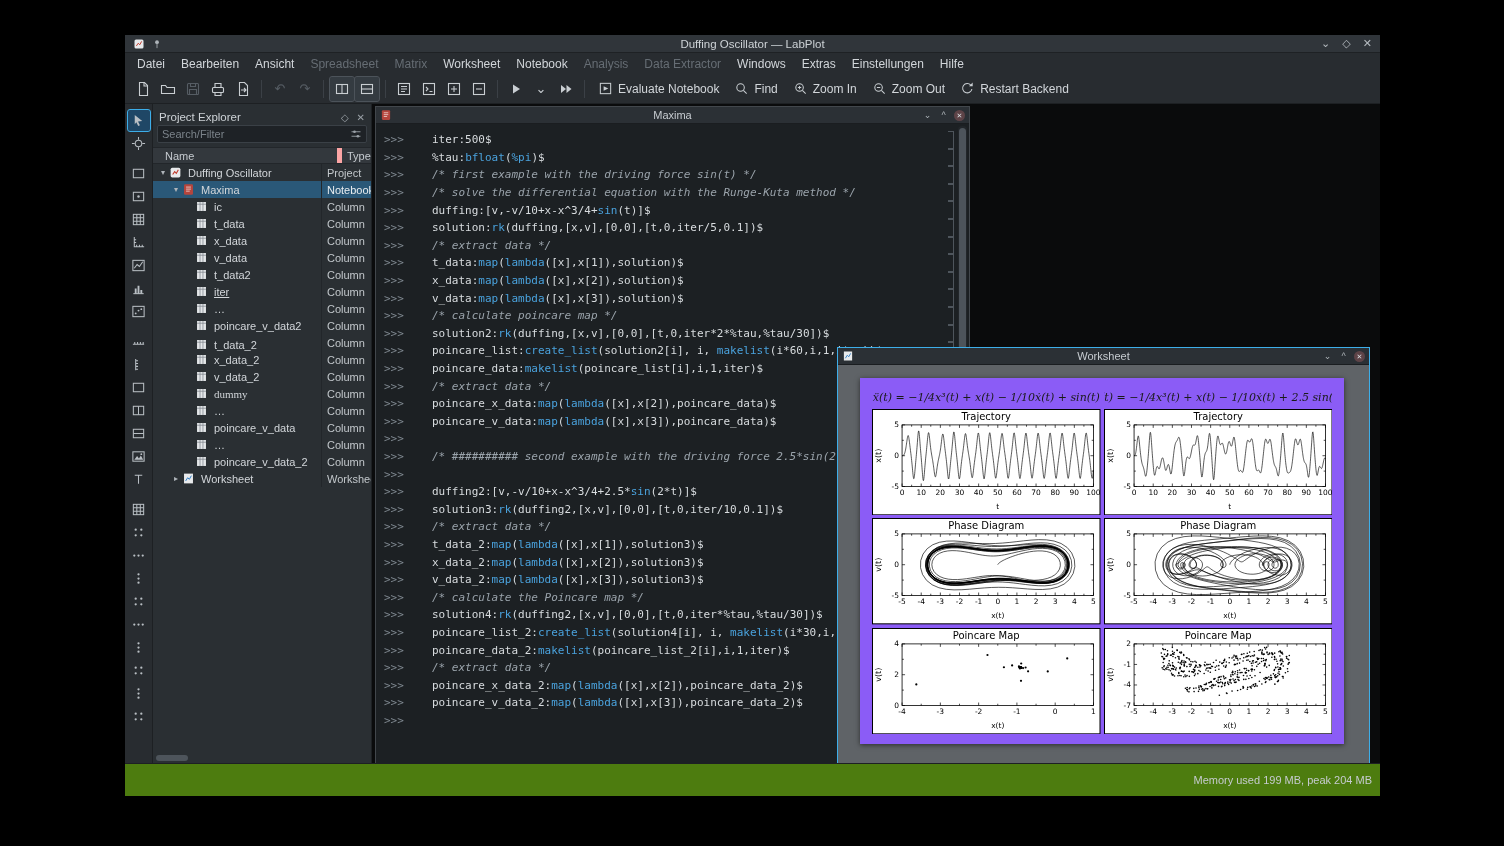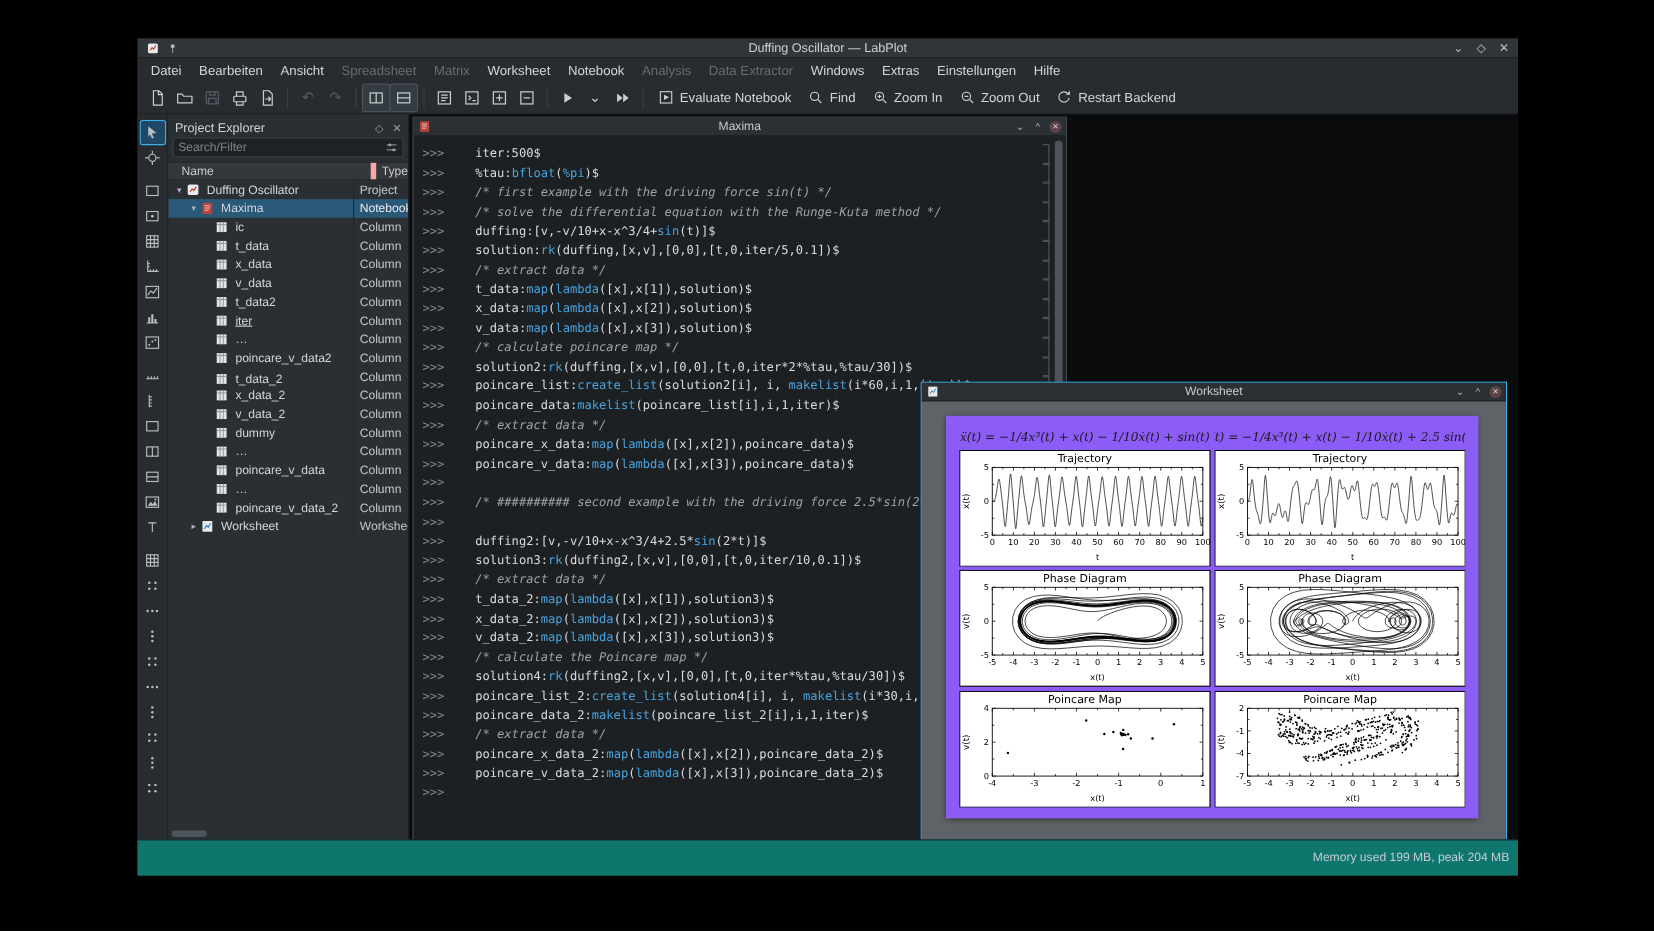--- a/index.html
+++ b/index.html
@@ -81,21 +81,21 @@
 .vscroll{position:absolute;right:2px;top:19px;bottom:16px;width:9px;background:#22262a;border-radius:4px}
 .vscroll .thumb{position:absolute;left:1px;right:1px;top:2px;bottom:2px;background:#4d545b;border-radius:4px}
 .hscroll{position:absolute;left:2px;right:14px;bottom:2px;height:9px;background:#22262a;border-radius:4px}
 .hscroll .thumb{position:absolute;top:1px;bottom:1px;left:2px;width:70%;background:#4d545b;border-radius:4px}
 .wsheet{left:465px;top:243px;width:533px;height:417px;border:1px solid #3daee9}
 .ws-content{flex:1;background:#5f6367;position:relative}
 .page{position:absolute;left:22px;top:13px;width:484px;height:366px;background:#8b5cf6;box-shadow:0 1px 5px rgba(0,0,0,.55);display:grid;grid-template-columns:1fr 1fr;grid-template-rows:18px 1fr 1fr 1fr;gap:3px;padding:10px 12px}
 .eq{display:flex;align-items:center;justify-content:center;font-family:"DejaVu Serif","Liberation Serif",serif;font-style:italic;font-size:11px;color:#1a1a1a;white-space:nowrap;overflow:hidden}
 .plot{position:relative}
 .plot svg{position:absolute;inset:0;width:100%;height:100%}
-.statusbar{height:16px;background:#0f766e;border-top:1px solid #1d2023;display:flex;align-items:center;justify-content:flex-end;padding:16px 8px;font-size:11px;color:#c6cbd0;flex:none}
+.statusbar{height:16px;background:#4d7c0f;border-top:1px solid #1d2023;display:flex;align-items:center;justify-content:flex-end;padding:16px 8px;font-size:11px;color:#c6cbd0;flex:none}
 </style>
 </head>
 <body>
 
 <div class="stage">
   <div class="app">
 
     <div class="titlebar">
       <div class="tb-left">
         <span class="ticon">
@@ -623,21 +623,21 @@
                   <svg viewBox="0 0 16 16">
                     <rect x="2.5" y="2.5" width="11" height="11" style="fill:#e3e6e8;stroke:none"></rect>
                     <path d="M6.2 2.5v11M9.8 2.5v11M2.5 5.2h11" style="stroke:#7b828a;stroke-width:0.9;fill:none"></path>
                   </svg>
                 </span>
                 <span>v_data_2</span>
               </div>
               <div class="ttype">Column</div>
             </div>
             <div class="trow">
-              <div class="tname" style="padding-left: 30px;">
+              <div class="tname" style="padding-left: 30px; font-family: Liberation Serif, serif;">
                 <span class="chev"></span>
                 <span class="nicon">
                   <svg viewBox="0 0 16 16">
                     <rect x="2.5" y="2.5" width="11" height="11" style="fill:#e3e6e8;stroke:none"></rect>
                     <path d="M6.2 2.5v11M9.8 2.5v11M2.5 5.2h11" style="stroke:#7b828a;stroke-width:0.9;fill:none"></path>
                   </svg>
                 </span>
                 <span>dummy</span>
               </div>
               <div class="ttype">Column</div>

